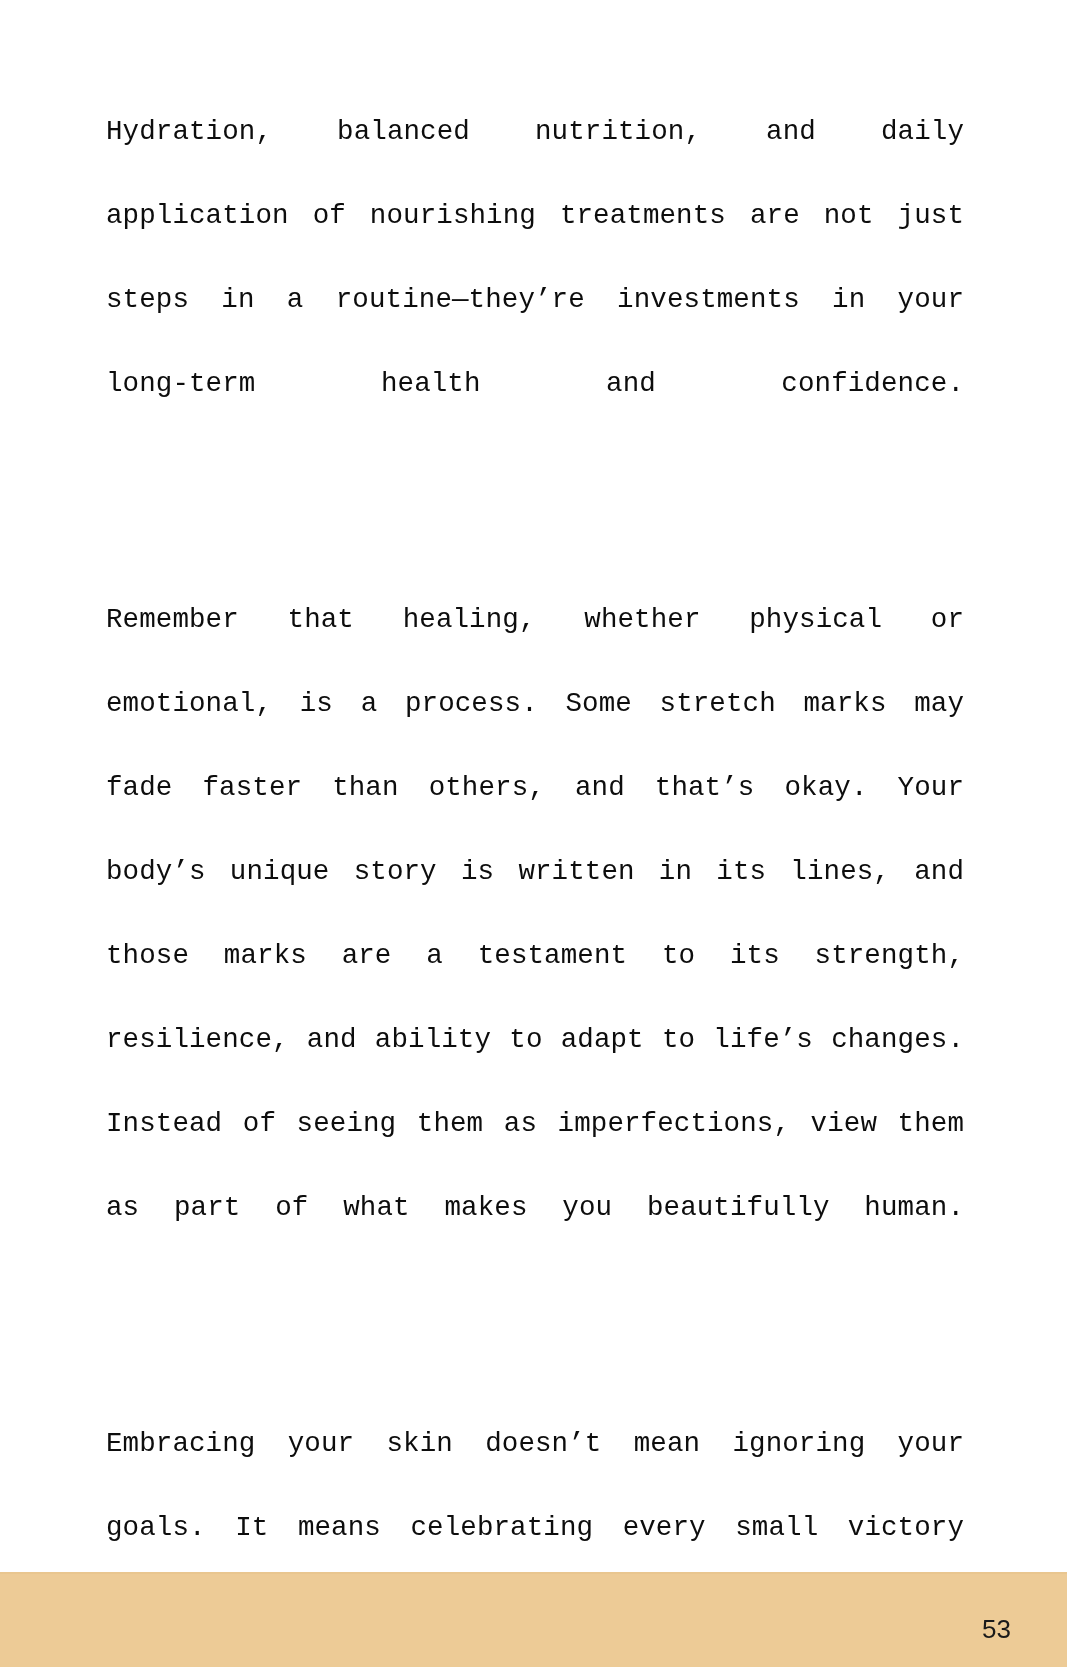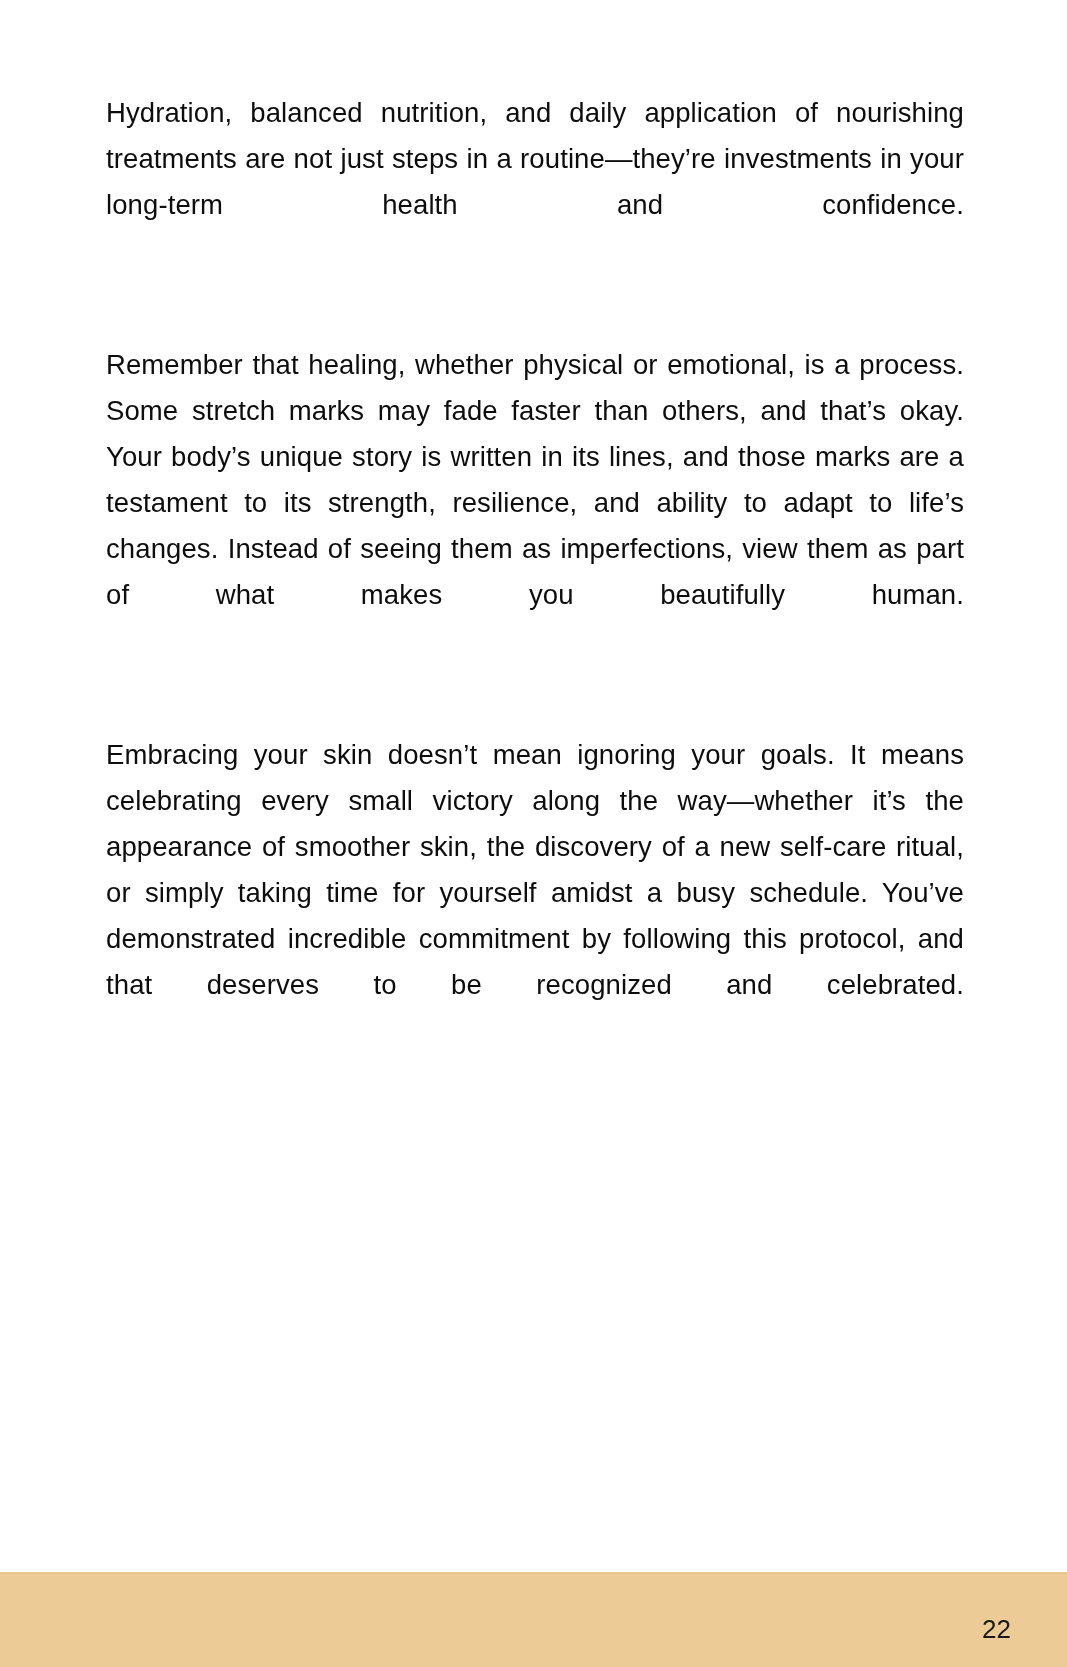--- a/index.html
+++ b/index.html
@@ -27,26 +27,27 @@
 
   .content {
     position: absolute;
     left: 106px;
     top: 90px;
     width: 858px;
   }
 
   .para {
     font-size: 27.5px;
-    line-height: 46px;
+    line-height: 84px;
     color: #0d0d0d;
     text-align: justify;
     text-justify: inter-word;
     margin: 0 0 68px 0;
     letter-spacing: 0.1px;
+    font-family: Liberation Mono, monospace;
   }
   .para:last-child { margin-bottom: 0; }
 
   
   .para::after {
     content: "";
     display: inline-block;
     width: 100%;
   }
 
@@ -83,16 +84,16 @@
 <div class="page">
 
   <div class="content">
     <p class="para">Hydration, balanced nutrition, and daily application of nourishing treatments are not just steps in a routine—they’re investments in your long-term health and confidence.</p>
     <p class="para">Remember that healing, whether physical or emotional, is a process. Some stretch marks may fade faster than others, and that’s okay. Your body’s unique story is written in its lines, and those marks are a testament to its strength, resilience, and ability to adapt to life’s changes. Instead of seeing them as imperfections, view them as part of what makes you beautifully human.</p>
     <p class="para">Embracing your skin doesn’t mean ignoring your goals. It means celebrating every small victory along the way—whether it’s the appearance of smoother skin, the discovery of a new self-care ritual, or simply taking time for yourself amidst a busy schedule. You’ve demonstrated incredible commitment by following this protocol, and that deserves to be recognized and celebrated.</p>
   </div>
 
   <div class="footer-rule"></div>
   <div class="footer-band">
-    <span class="page-number">22</span>
+    <span class="page-number">53</span>
   </div>
 
 </div>
 
 </body></html>

